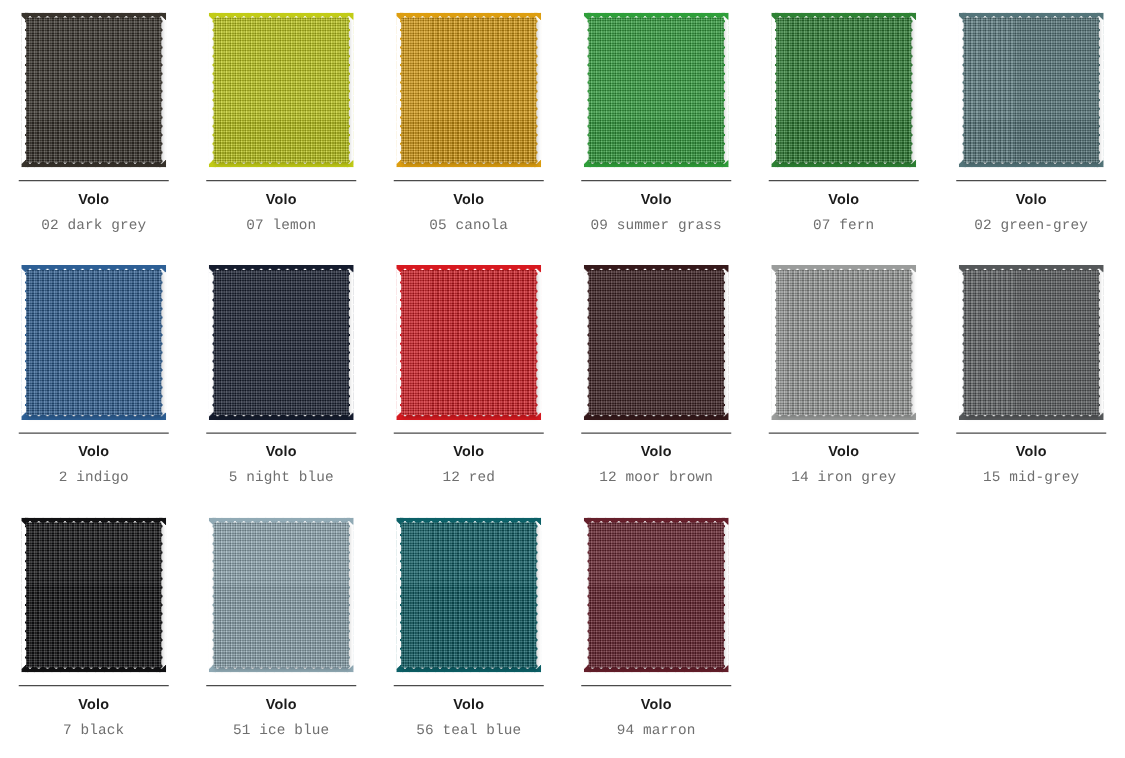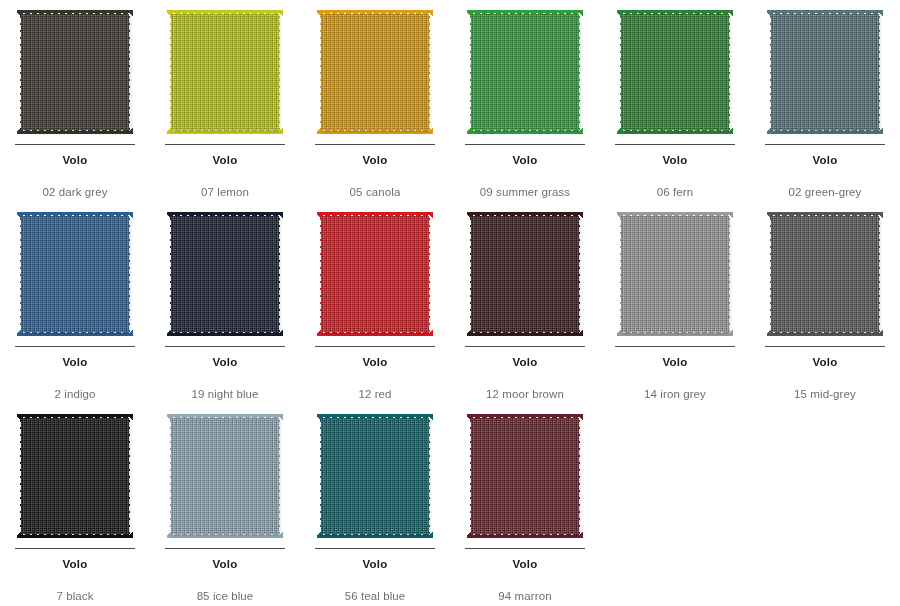--- a/index.html
+++ b/index.html
@@ -74,23 +74,24 @@
   .brand{
     font-size:11.5px;
     font-weight:bold;
     color:#1b1b1b;
     margin-top:9px;
     letter-spacing:.2px;
   }
   .variant{
     font-size:11.5px;
     color:#6f6f6f;
-    margin-top:20px;
+    margin-top:8px;
     letter-spacing:.1px;
     white-space:nowrap;
+    font-family:Liberation Mono, monospace;
   }
 </style>
 </head>
 <body>
 
 <div id="swatch-grid">
     <div class="swatch-card">
       <div class="swatch-wrap" style="--c:#38332c">
         <div class="edge-h edge-top"></div>
         <div class="edge-h edge-bot"></div>
@@ -141,21 +142,21 @@
     <div class="swatch-card">
       <div class="swatch-wrap" style="--c:#2e8234">
         <div class="edge-h edge-top"></div>
         <div class="edge-h edge-bot"></div>
         <div class="edge-v edge-left"></div>
         <div class="edge-v edge-right"></div>
         <div class="swatch-body"></div>
       </div>
       <div class="rule"></div>
       <div class="brand">Volo</div>
-      <div class="variant">06 fern</div>
+      <div class="variant">07 fern</div>
     </div>
     <div class="swatch-card">
       <div class="swatch-wrap" style="--c:#54757a">
         <div class="edge-h edge-top"></div>
         <div class="edge-h edge-bot"></div>
         <div class="edge-v edge-left"></div>
         <div class="edge-v edge-right"></div>
         <div class="swatch-body"></div>
       </div>
       <div class="rule"></div>
@@ -177,21 +178,21 @@
     <div class="swatch-card">
       <div class="swatch-wrap" style="--c:#151c2e">
         <div class="edge-h edge-top"></div>
         <div class="edge-h edge-bot"></div>
         <div class="edge-v edge-left"></div>
         <div class="edge-v edge-right"></div>
         <div class="swatch-body"></div>
       </div>
       <div class="rule"></div>
       <div class="brand">Volo</div>
-      <div class="variant">19 night blue</div>
+      <div class="variant">5 night blue</div>
     </div>
     <div class="swatch-card">
       <div class="swatch-wrap" style="--c:#d71920">
         <div class="edge-h edge-top"></div>
         <div class="edge-h edge-bot"></div>
         <div class="edge-v edge-left"></div>
         <div class="edge-v edge-right"></div>
         <div class="swatch-body"></div>
       </div>
       <div class="rule"></div>
@@ -249,21 +250,21 @@
     <div class="swatch-card">
       <div class="swatch-wrap" style="--c:#91aab5">
         <div class="edge-h edge-top"></div>
         <div class="edge-h edge-bot"></div>
         <div class="edge-v edge-left"></div>
         <div class="edge-v edge-right"></div>
         <div class="swatch-body"></div>
       </div>
       <div class="rule"></div>
       <div class="brand">Volo</div>
-      <div class="variant">85 ice blue</div>
+      <div class="variant">51 ice blue</div>
     </div>
     <div class="swatch-card">
       <div class="swatch-wrap" style="--c:#0c6067">
         <div class="edge-h edge-top"></div>
         <div class="edge-h edge-bot"></div>
         <div class="edge-v edge-left"></div>
         <div class="edge-v edge-right"></div>
         <div class="swatch-body"></div>
       </div>
       <div class="rule"></div>

